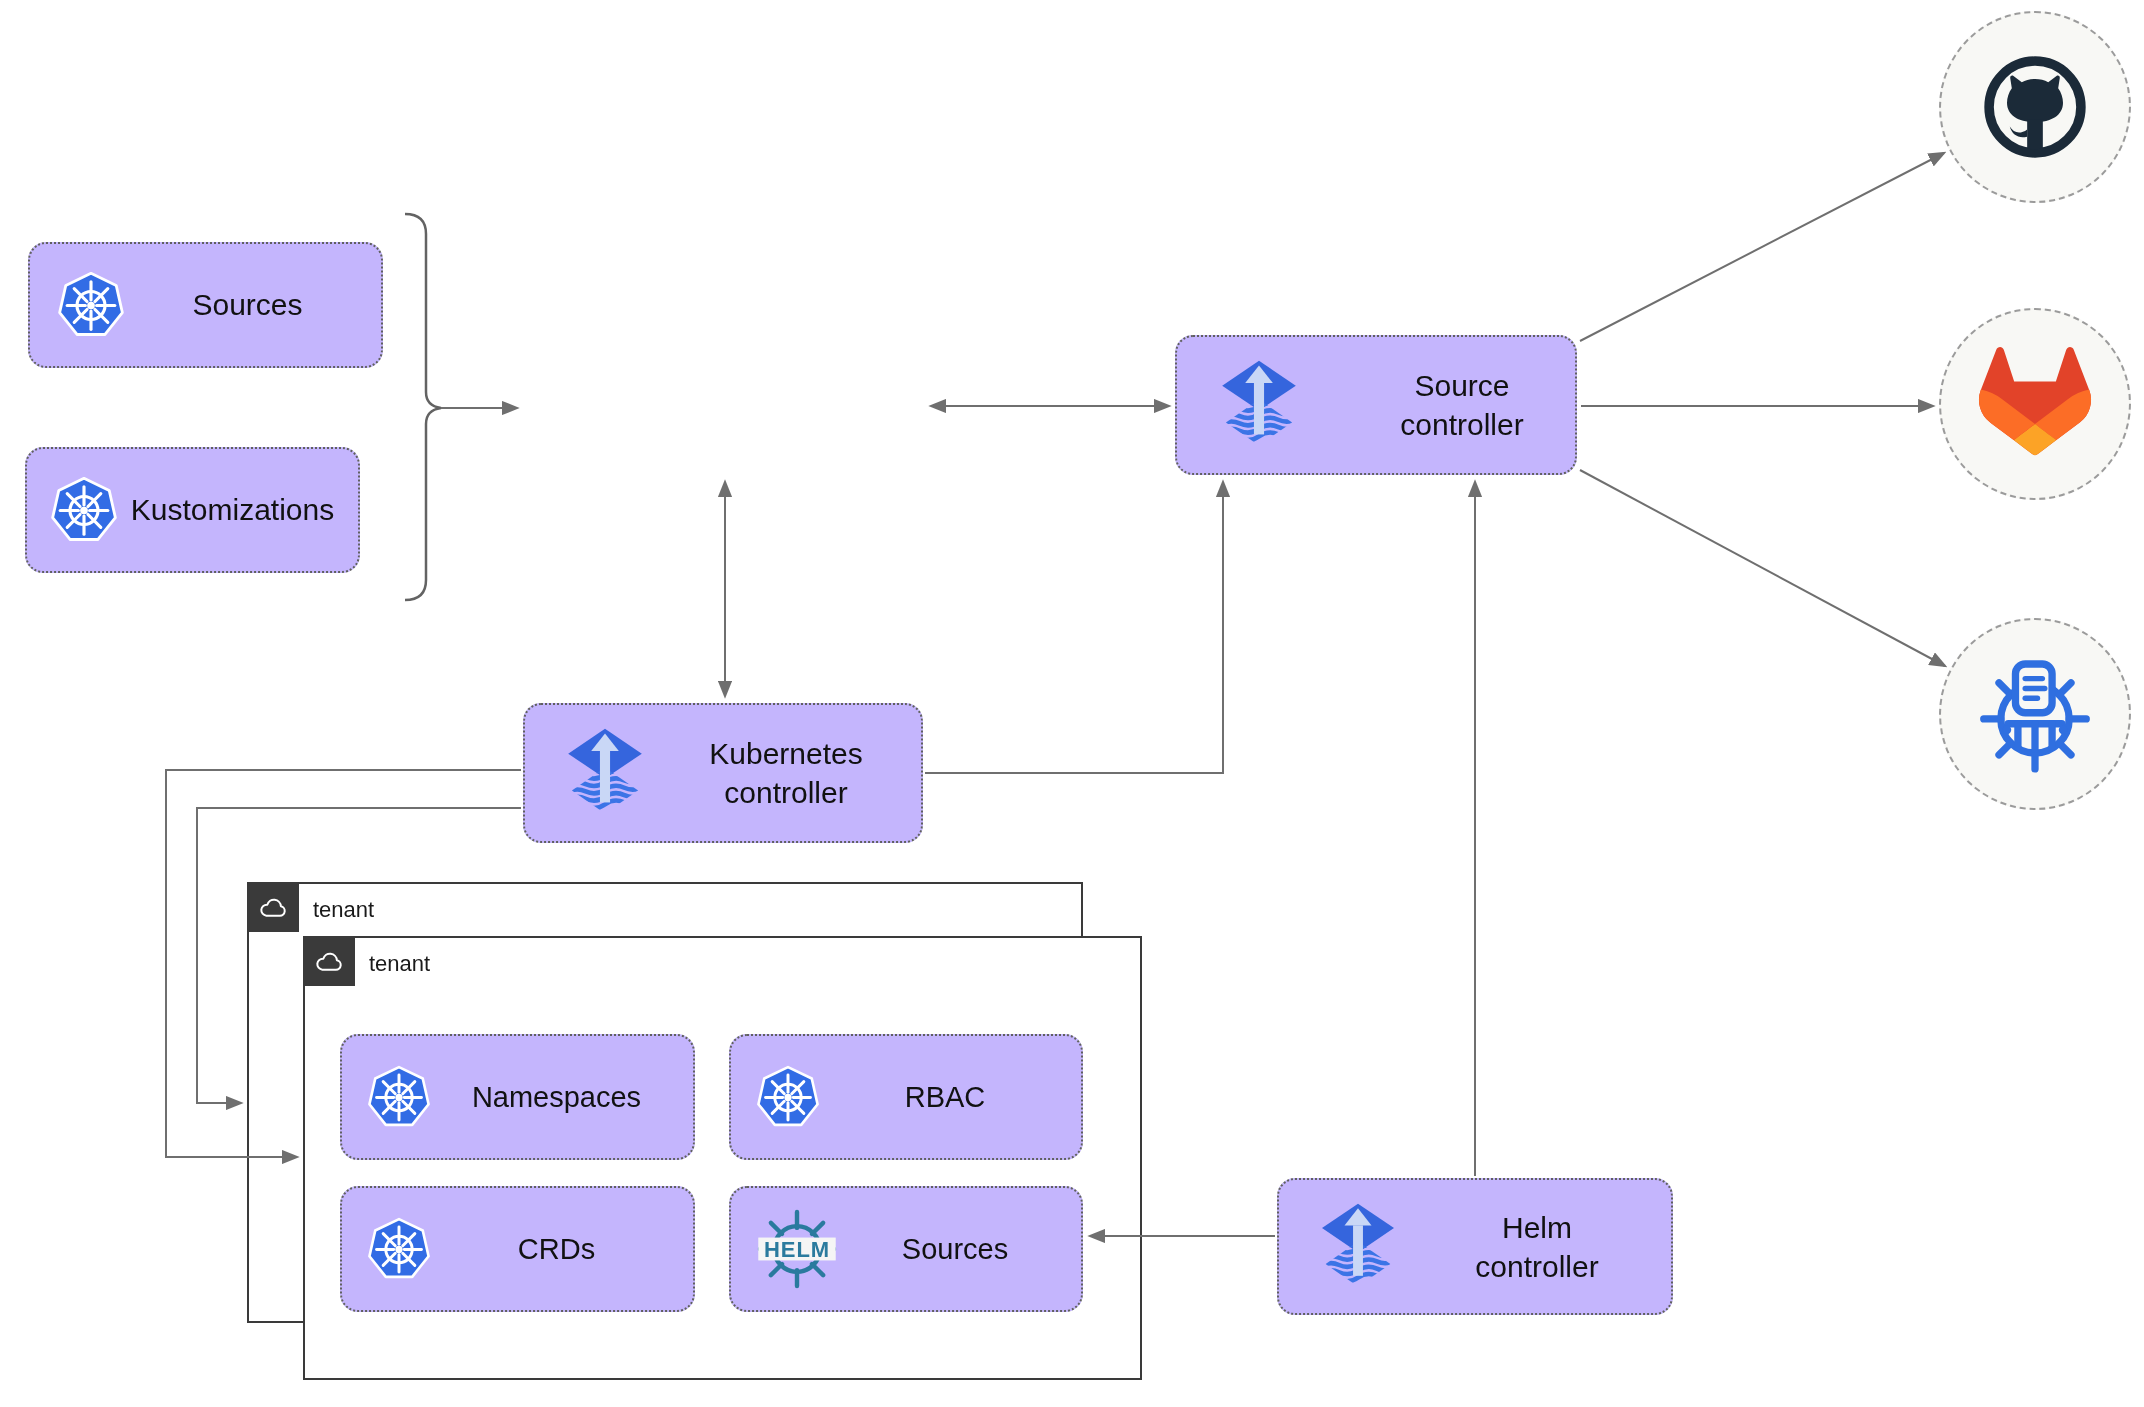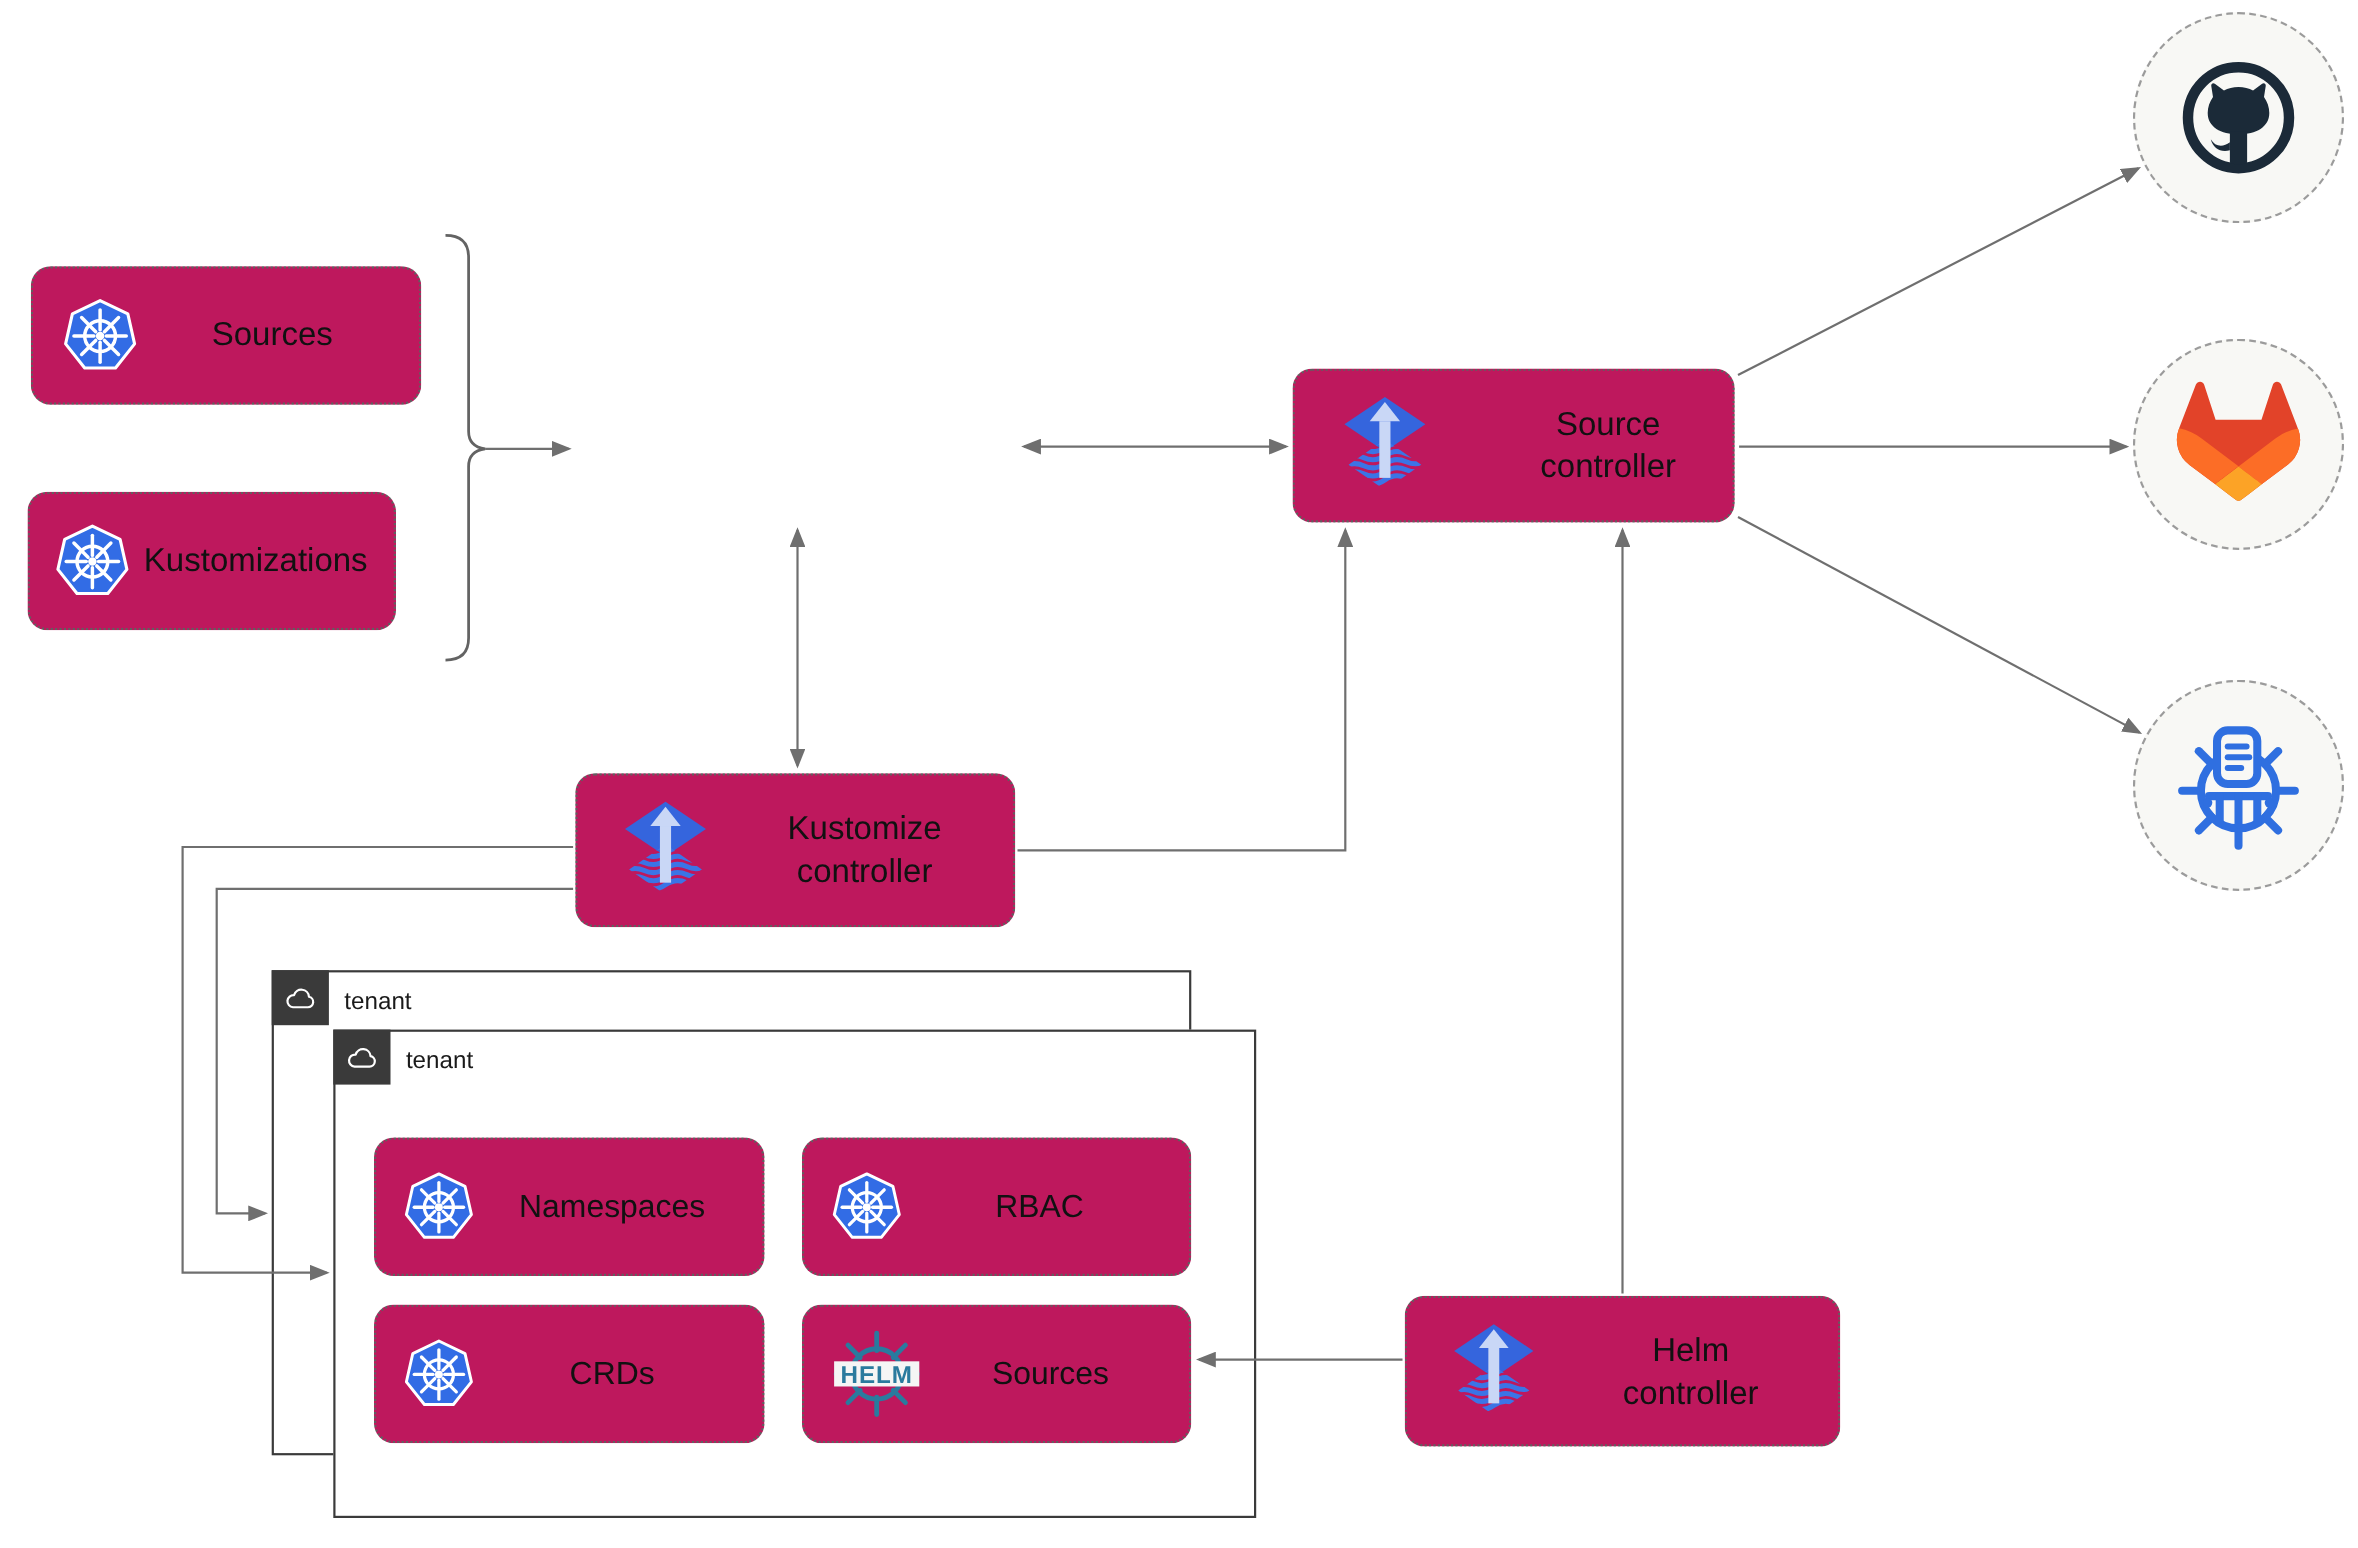--- a/index.html
+++ b/index.html
@@ -8,21 +8,21 @@
     font-family:"Liberation Sans","DejaVu Sans",sans-serif;color:#111;
   }
   svg{display:block}
   #wires{position:absolute;left:0;top:0;z-index:4;pointer-events:none;}
   .wire{stroke:#6f6f6f;stroke-width:2;fill:none;}
   .bracket{stroke:#636363;stroke-width:2.5;fill:none;}
 
   
   .node{
     position:absolute;z-index:5;box-sizing:border-box;
-    background:#be185d;border:2px dotted #606060;border-radius:18px;
+    background:#c4b5fd;border:2px dotted #606060;border-radius:18px;
     display:flex;align-items:center;
   }
   .nicon{flex:0 0 auto;margin-left:26px;display:flex;align-items:center;}
   .nlbl{flex:1 1 auto;text-align:center;font-size:30px;color:#111;margin-right:12px;}
   .two .nlbl{line-height:1.3;max-width:200px;margin:0 auto;}
   .one .nlbl{white-space:nowrap;}
 
   
   .tenant{
     position:absolute;box-sizing:border-box;background:#ffffff;border:2.5px solid #3a3a3a;
@@ -173,21 +173,21 @@
       </span>
     <span class="nlbl">Source controller</span>
   </div>
 
   <div class="node two" style="left:523px;top:703px;width:400px;height:140px;">
     <span class="nicon" style="margin-left:34px">
       <svg width="92" height="96">
           <use href="#sym-flux"></use>
         </svg>
       </span>
-    <span class="nlbl">Kustomize controller</span>
+    <span class="nlbl">Kubernetes controller</span>
   </div>
 
   <div class="node two" style="left:1277px;top:1178px;width:396px;height:137px;justify-content:space-between;">
     <span class="nicon" style="margin-left:34px">
       <svg width="90" height="94">
           <use href="#sym-flux"></use>
         </svg>
       </span>
     <span class="nlbl">Helm controller</span>
   </div>

